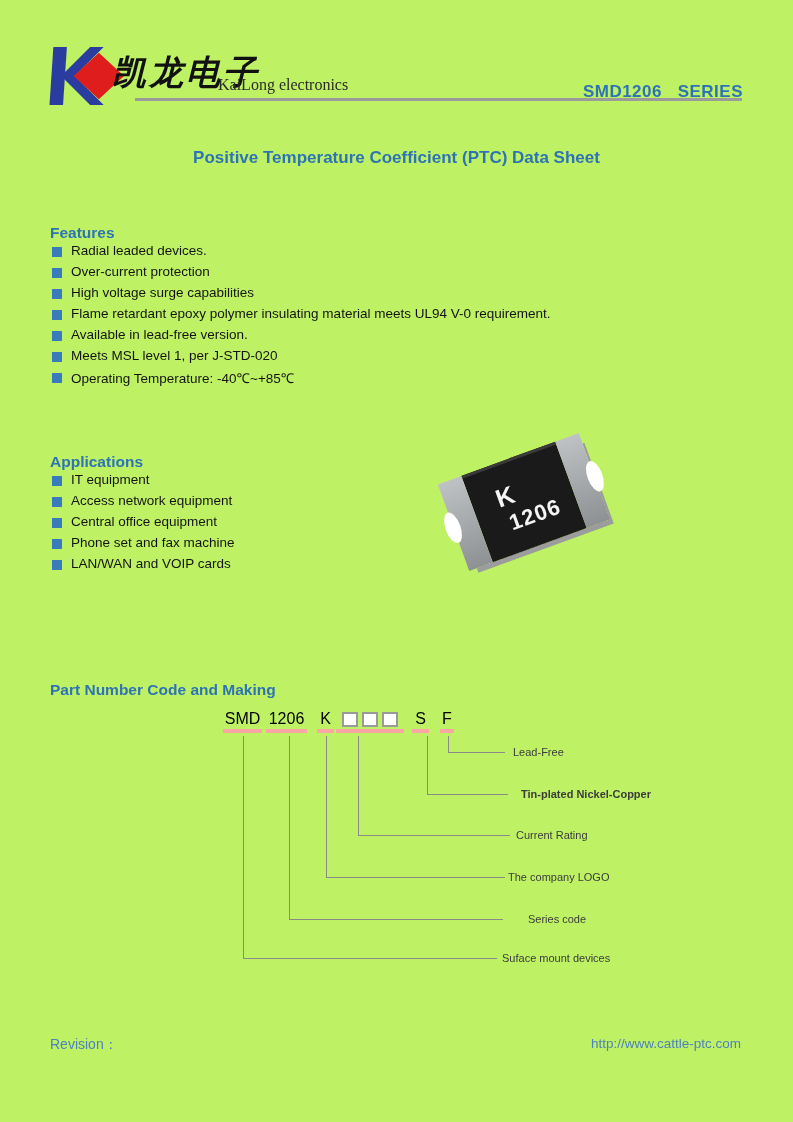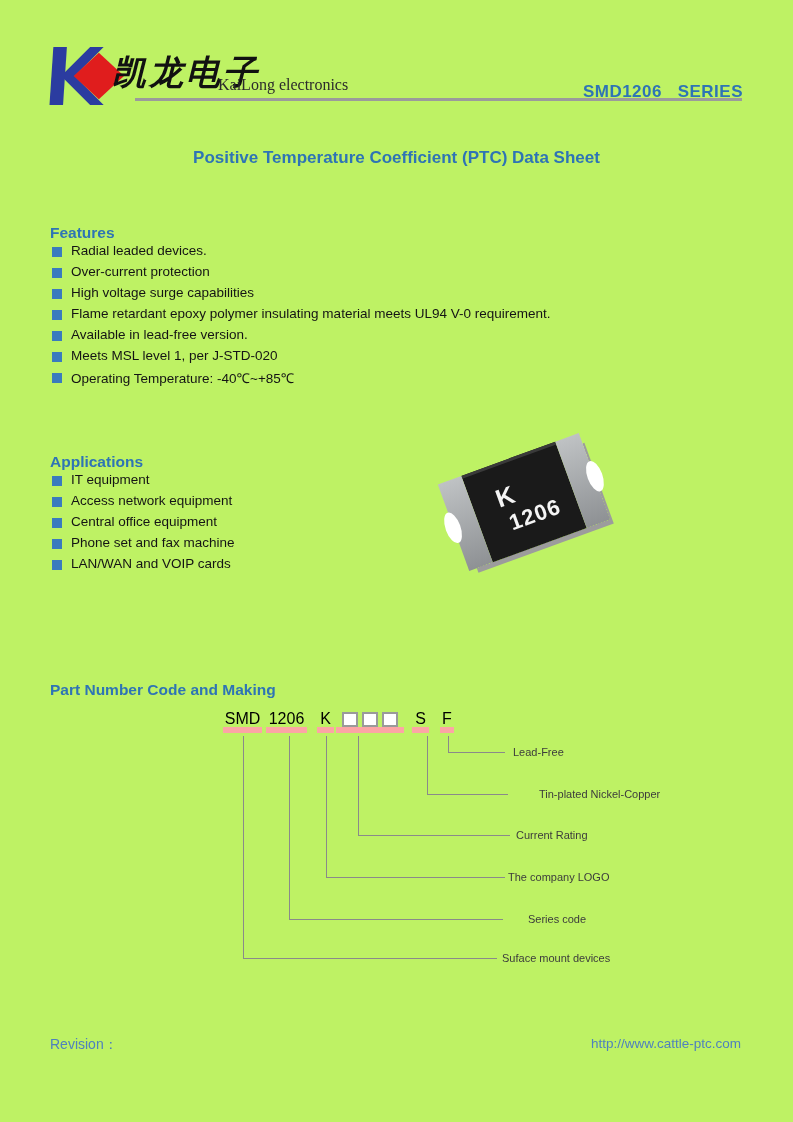--- a/index.html
+++ b/index.html
@@ -55,21 +55,21 @@
   .chip-body {
     flex:1; background:#1a1a1a; border-top:3px solid #3a3a3a;
     display:flex; flex-direction:column; justify-content:center; align-items:center;
     color:#f4f4f4; font-weight:bold; line-height:1;
   }
   .chip-line1 { font-size:25px; transform:translateX(-16px); }
   .chip-line2 { font-size:22px; letter-spacing:1px; transform:translateX(6px); margin-top:4px; }
   
   .pn-seg {
     position:absolute; top:710px; height:23px; font-size:16px; color:#000; text-align:center;
-    border-bottom:6px solid #fca5a5;
+    border-bottom:4px solid #fca5a5;
   }
   #seg-smd  { left:223px; width:39px; }
   #seg-1206 { left:266px; width:41px; }
   #seg-k    { left:317px; width:17px; }
   #seg-boxes{ left:336px; width:68px; display:flex; gap:4px; justify-content:center; align-items:flex-start; padding-top:2px; }
   #seg-s    { left:412px; width:17px; }
   #seg-f    { left:440px; width:14px; }
   .pn-box { width:16px; height:15px; border:2px solid #9a9a9a; background:#fff; }
   
   .vline { position:absolute; width:1px; background:#8a8a8a; }
@@ -84,21 +84,21 @@
   #hl-2 { left:289px; top:919px; width:214px; }
   #hl-3 { left:326px; top:877px; width:179px; }
   #hl-4 { left:358px; top:835px; width:152px; }
   #hl-5 { left:427px; top:794px; width:81px;  }
   #hl-6 { left:448px; top:752px; width:57px;  }
   .pn-label { position:absolute; font-size:11px; color:#3c3c3c; white-space:nowrap; }
   #lb-1 { left:502px; top:952px; }
   #lb-2 { left:528px; top:913px; }
   #lb-3 { left:508px; top:871px; }
   #lb-4 { left:516px; top:829px; }
-  #lb-5 { left:539px; top:788px; }
+  #lb-5 { left:521px; top:788px;font-weight:bold; }
   #lb-6 { left:513px; top:746px; }
   
   .footer-rev { position:absolute; left:50px; top:1036px; font-size:14px; color:#4f81bd; }
   .footer-url { position:absolute; right:52px; top:1036px; font-size:13.5px; color:#4f81bd; text-decoration:none;margin-left:8px; }
 </style>
 </head>
 <body>
 
 <div id="page">
 

